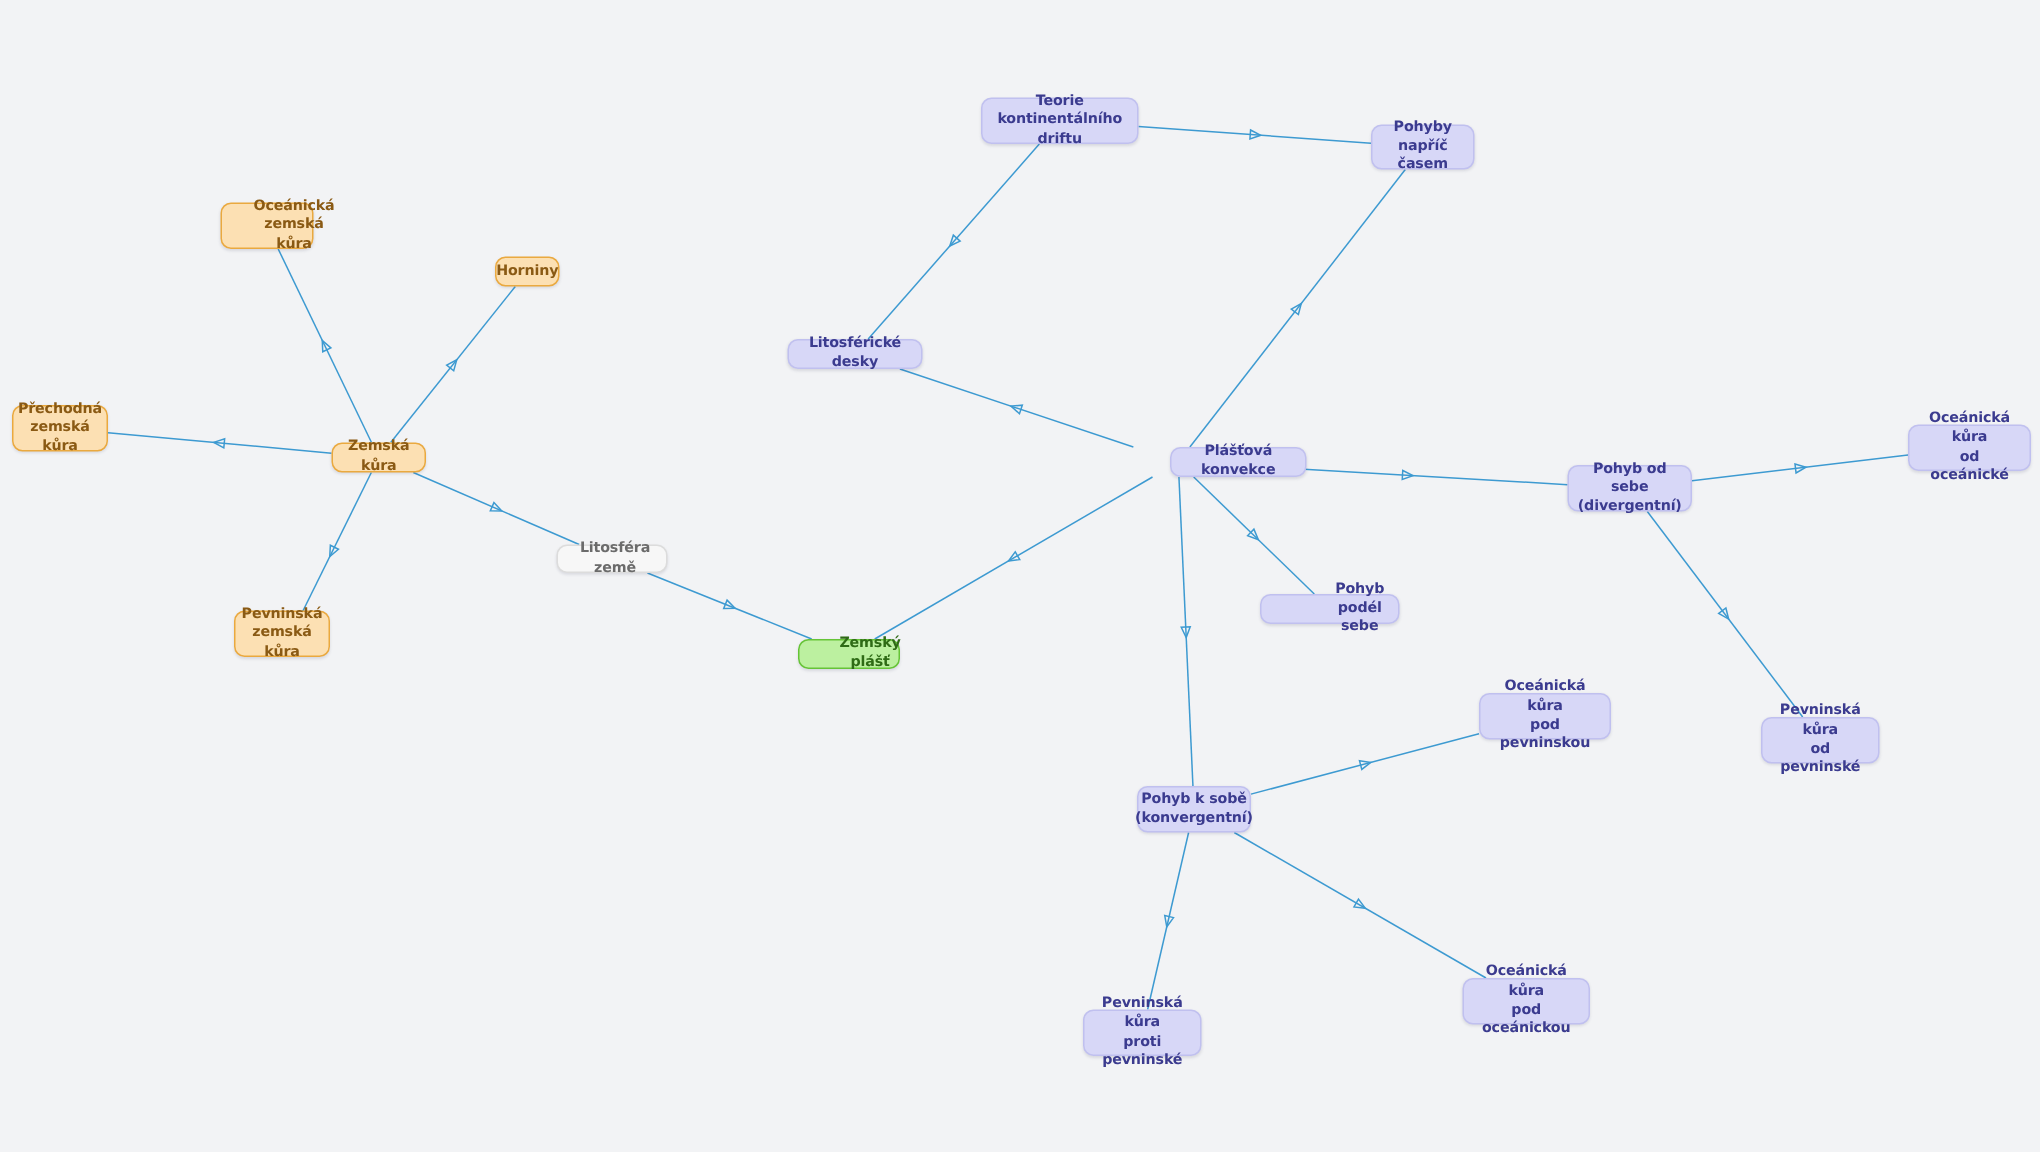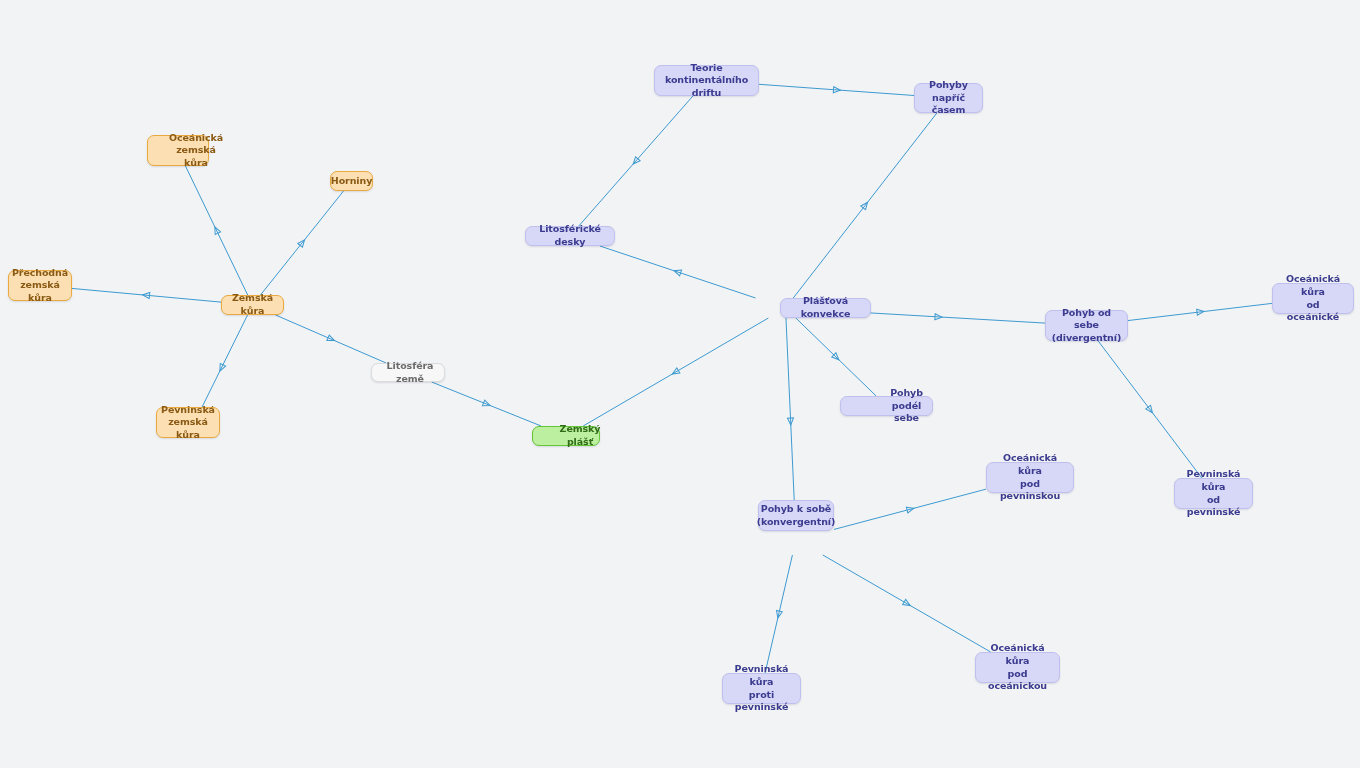--- a/index.html
+++ b/index.html
@@ -182,20 +182,20 @@
 (divergentní)</div>
       <div class="node gray" style="left: 371px; top: 363px; width: 74px; height: 19px;">Litosféra země</div>
       <div class="node purple" style="left: 840px; top: 396px; width: 93px; height: 20px; padding-left: 48px;">Pohyb podél sebe</div>
       <div class="node orange" style="left: 156px; top: 407px; width: 64px; height: 31px;">Pevninská
 zemská kůra</div>
       <div class="node green" style="left: 532px; top: 426px; width: 68px; height: 20px;">Zemský plášť</div>
       <div class="node purple" style="left: 986px; top: 462px; width: 88px; height: 31px;">Oceánická kůra
 pod pevninskou</div>
       <div class="node purple" style="left: 1174px; top: 478px; width: 79px; height: 31px;">Pevninská kůra
 od pevninské</div>
-      <div class="node purple" style="left: 758px; top: 500px; width: 76px; height: 31px;">Pohyb k sobě
+      <div class="node purple" style="left: 758px; top: 524px; width: 76px; height: 31px;">Pohyb k sobě
 (konvergentní)</div>
       <div class="node purple" style="left: 975px; top: 652px; width: 85px; height: 31px;">Oceánická kůra
 pod oceánickou</div>
       <div class="node purple" style="left: 722px; top: 673px; width: 79px; height: 31px;">Pevninská kůra
 proti pevninské</div>
     </div>
 </div>
 
 </body></html>

